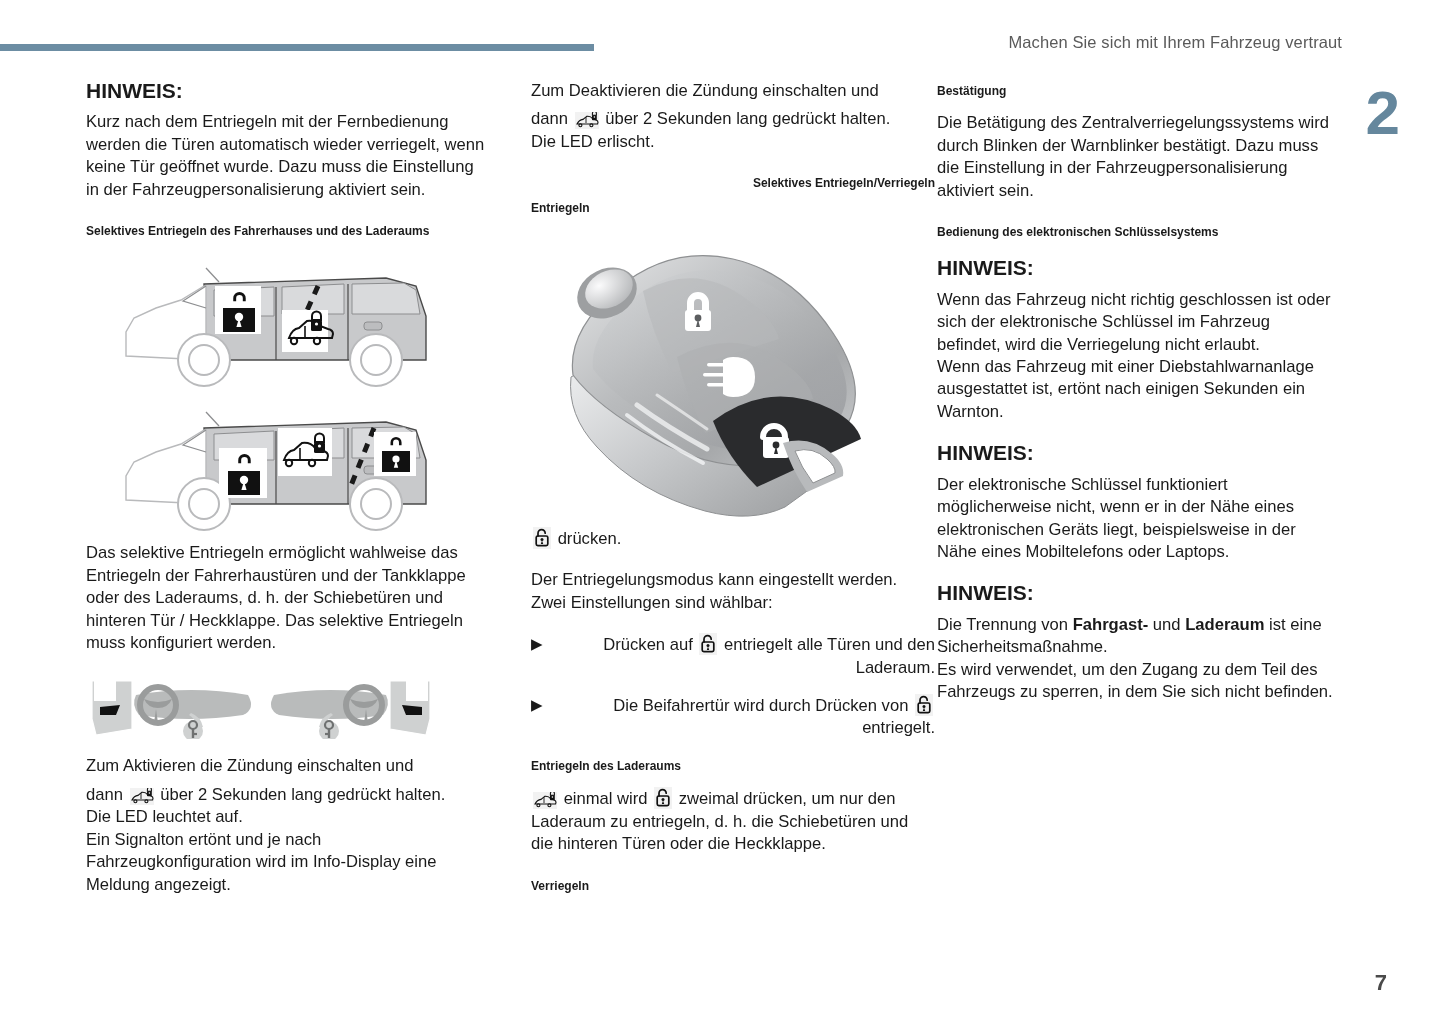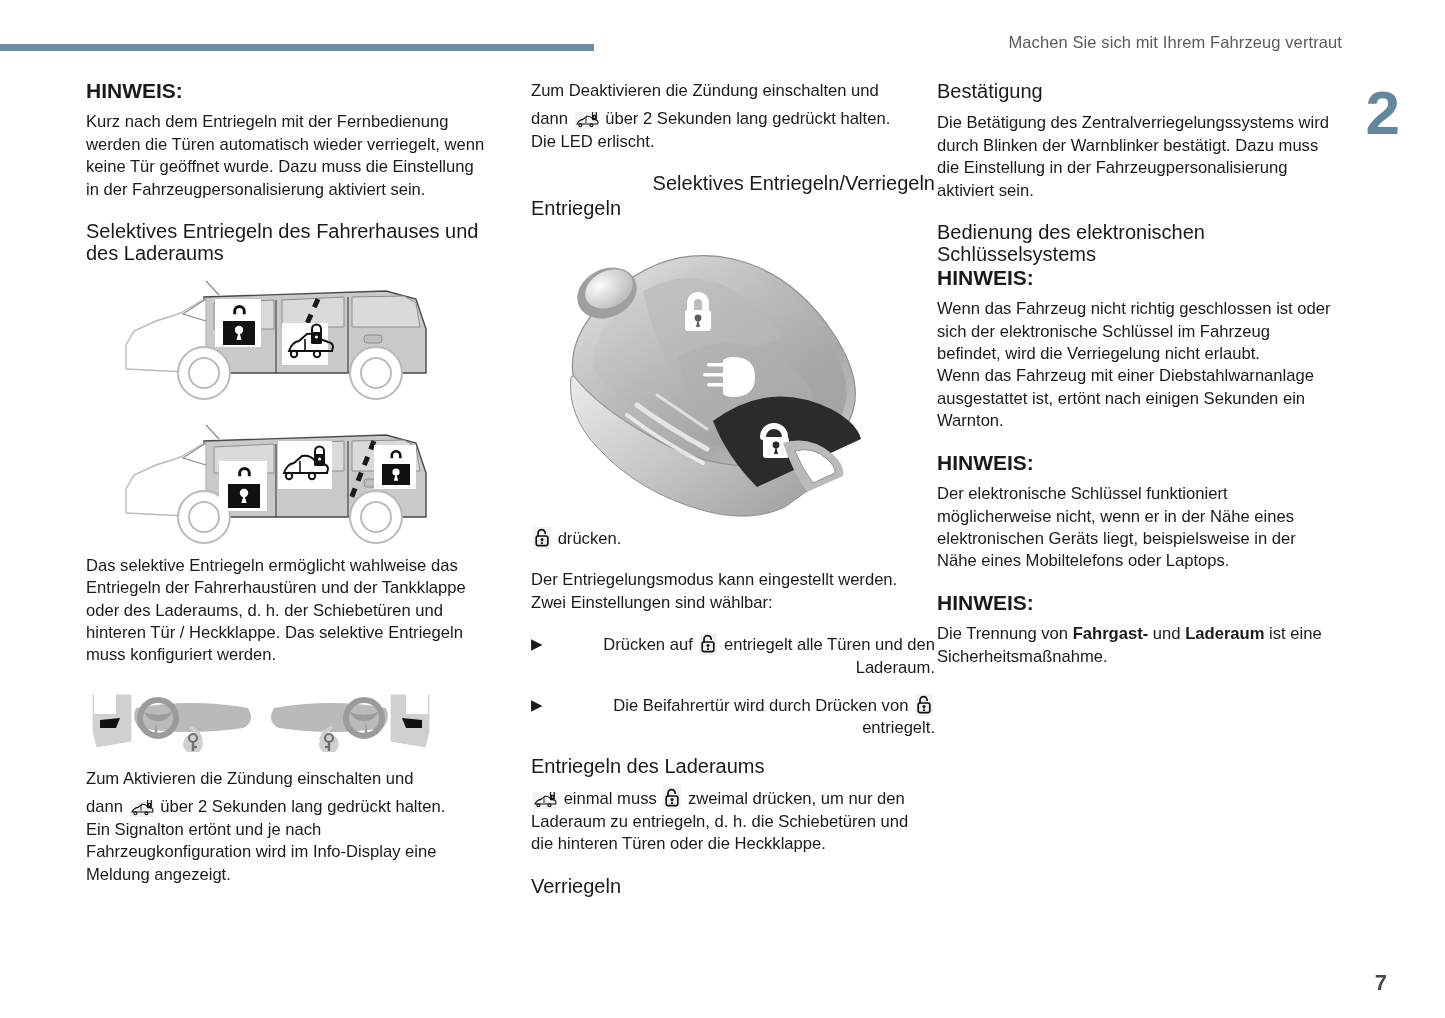--- a/index.html
+++ b/index.html
@@ -73,27 +73,27 @@
   }
   .para {
     font-size: 16.6px;
     line-height: 22.4px;
     margin-bottom: 19px;
   }
   .para.tight {
     margin-bottom: 16px;
   }
   .heading {
-    font-size: 20px;
-    font-weight: normal;
+    font-size: 12px;
+    font-weight: bold;
     line-height: 22.4px;
     margin-bottom: 10px;
   }
   .heading.sub {
-    margin-bottom: 1px;
+    margin-bottom: 14px;
   }
   .heading.run {
     margin-bottom: 2px;
     text-align: right;
   }
   .notice {
     font-size: 21px;
     font-weight: bold;
     line-height: 22.4px;
     margin-bottom: 9px;
@@ -300,20 +300,21 @@
           <circle cx="5.4" cy="13.2" r="1.5" fill="none" stroke="#111111" stroke-width="1.1"></circle>
           <circle cx="16.4" cy="13.2" r="1.5" fill="none" stroke="#111111" stroke-width="1.1"></circle>
           <path d="M11 5 v6" stroke="#111111" stroke-width="0.9"></path>
           <path d="M17.4 1.4 a2 2 0 0 1 4 0 v1.8 h-4z" fill="none" stroke="#111111" stroke-width="1.05"></path>
           <rect x="17" y="3.2" width="4.8" height="5" rx="0.8" fill="#111111"></rect>
           <circle cx="19.4" cy="5" r="0.8" fill="#ffffff"></circle>
         </svg>
       </span>
       <span>über 2 Sekunden lang gedrückt halten.</span>
     </p>
+    <p class="para" style="margin-bottom:0;">Die LED leuchtet auf.</p>
     <p class="para">Ein Signalton ertönt und je nach Fahrzeugkonfiguration wird im Info-Display eine Meldung angezeigt.</p>
   </div>
 
   <div class="col col-2">
 
     <p class="para" style="margin-bottom:6px;">Zum Deaktivieren die Zündung einschalten und</p>
     <p class="para" style="margin-bottom:0;">
       <span>dann</span>
       <span class="icon-inline">
         <svg width="24" height="17" viewBox="0 0 24 17">
@@ -459,21 +460,21 @@
           <rect width="24" height="17" fill="#f2f2f2"></rect>
           <path d="M2 12 q2-4 6-4.6 l3.6-3 q4-0.6 6 2.4 l3.4 1.2 q2 0.6 2 2.2 l-0.4 1.8 h-20.6z" fill="none" stroke="#111111" stroke-width="1.1"></path>
           <circle cx="5.4" cy="13.2" r="1.5" fill="none" stroke="#111111" stroke-width="1.1"></circle>
           <circle cx="16.4" cy="13.2" r="1.5" fill="none" stroke="#111111" stroke-width="1.1"></circle>
           <path d="M11 5 v6" stroke="#111111" stroke-width="0.9"></path>
           <path d="M17.4 1.4 a2 2 0 0 1 4 0 v1.8 h-4z" fill="none" stroke="#111111" stroke-width="1.05"></path>
           <rect x="17" y="3.2" width="4.8" height="5" rx="0.8" fill="#111111"></rect>
           <circle cx="19.4" cy="5" r="0.8" fill="#ffffff"></circle>
         </svg>
       </span>
-      <span>einmal muss</span>
+      <span>einmal wird</span>
       <span class="icon-inline">
         <svg width="18" height="22" viewBox="0 0 18 22">
           <rect width="18" height="22" fill="#f2f2f2"></rect>
           <path d="M5 9 V6.2 a3.6 3.6 0 0 1 7.2 0" fill="none" stroke="#111111" stroke-width="1.7" stroke-linecap="round"></path>
           <rect x="3.2" y="9" width="11.6" height="9.6" rx="1.6" fill="none" stroke="#111111" stroke-width="1.7"></rect>
           <circle cx="9" cy="12.6" r="1.5" fill="#111111"></circle>
           <path d="M9 13.4 l-1.2 3.6 h2.4z" fill="#111111"></path>
         </svg>
       </span>
       <span>zweimal drücken, um nur den Laderaum zu entriegeln, d. h. die Schiebetüren und die hinteren Türen oder die Heckklappe.</span>
@@ -498,15 +499,16 @@
     <p class="para">Der elektronische Schlüssel funktioniert möglicherweise nicht, wenn er in der Nähe eines elektronischen Geräts liegt, beispielsweise in der Nähe eines Mobiltelefons oder Laptops.</p>
 
     <div class="notice">HINWEIS:</div>
     <p class="para" style="margin-bottom:0;">
       <span>Die Trennung von</span>
       <b>Fahrgast-</b>
       <span>und</span>
       <b>Laderaum</b>
       <span>ist eine Sicherheitsmaßnahme.</span>
     </p>
+    <p class="para">Es wird verwendet, um den Zugang zu dem Teil des Fahrzeugs zu sperren, in dem Sie sich nicht befinden.</p>
   </div>
 
 </div>
 
 </body></html>

